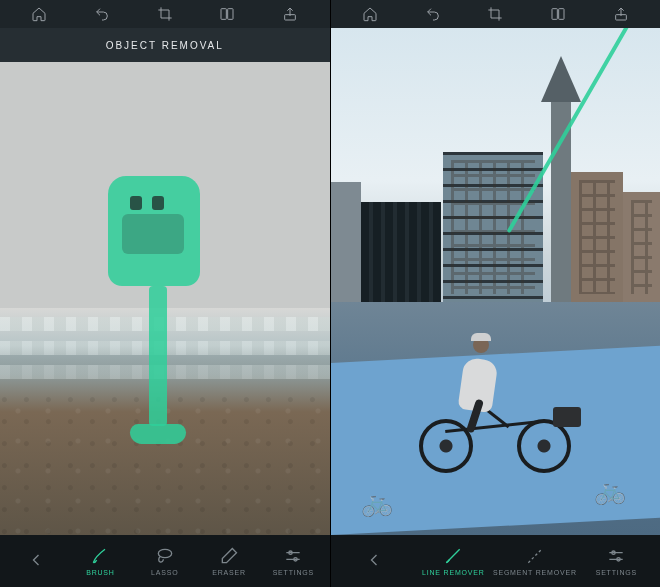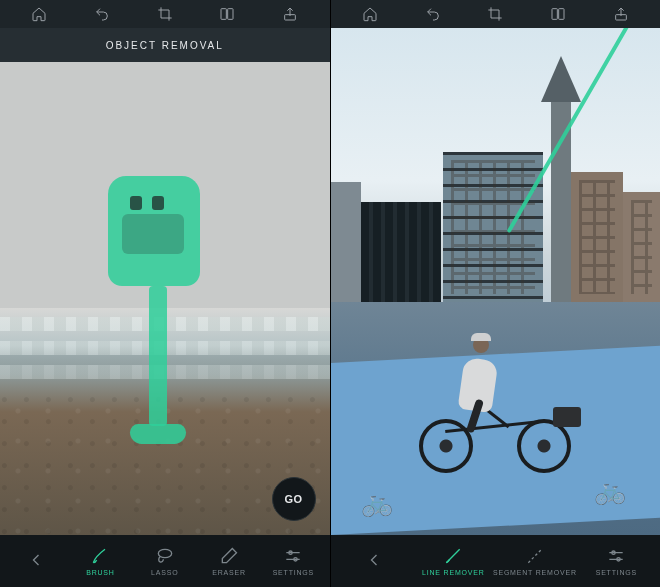--- a/index.html
+++ b/index.html
@@ -306,23 +306,20 @@
       <div class="wave w2"></div>
       <div class="wave w3"></div>
       <div class="sand-tex"></div>
       <div class="mask">
         <div class="head">
           <div class="eyes"><span></span><span></span></div>
         </div>
         <div class="pole"></div>
         <div class="base"></div>
       </div>
-    </div>
-    <div class="go-btn">
-      <span>GO</span>
     </div>
   </div>
 
   <div class="toolbar">
     <div class="tool">
       <span class="ticon">
         <svg viewBox="0 0 24 24">
             <path d="M15 6l-6 6 6 6"></path>
           </svg>
       </span>

